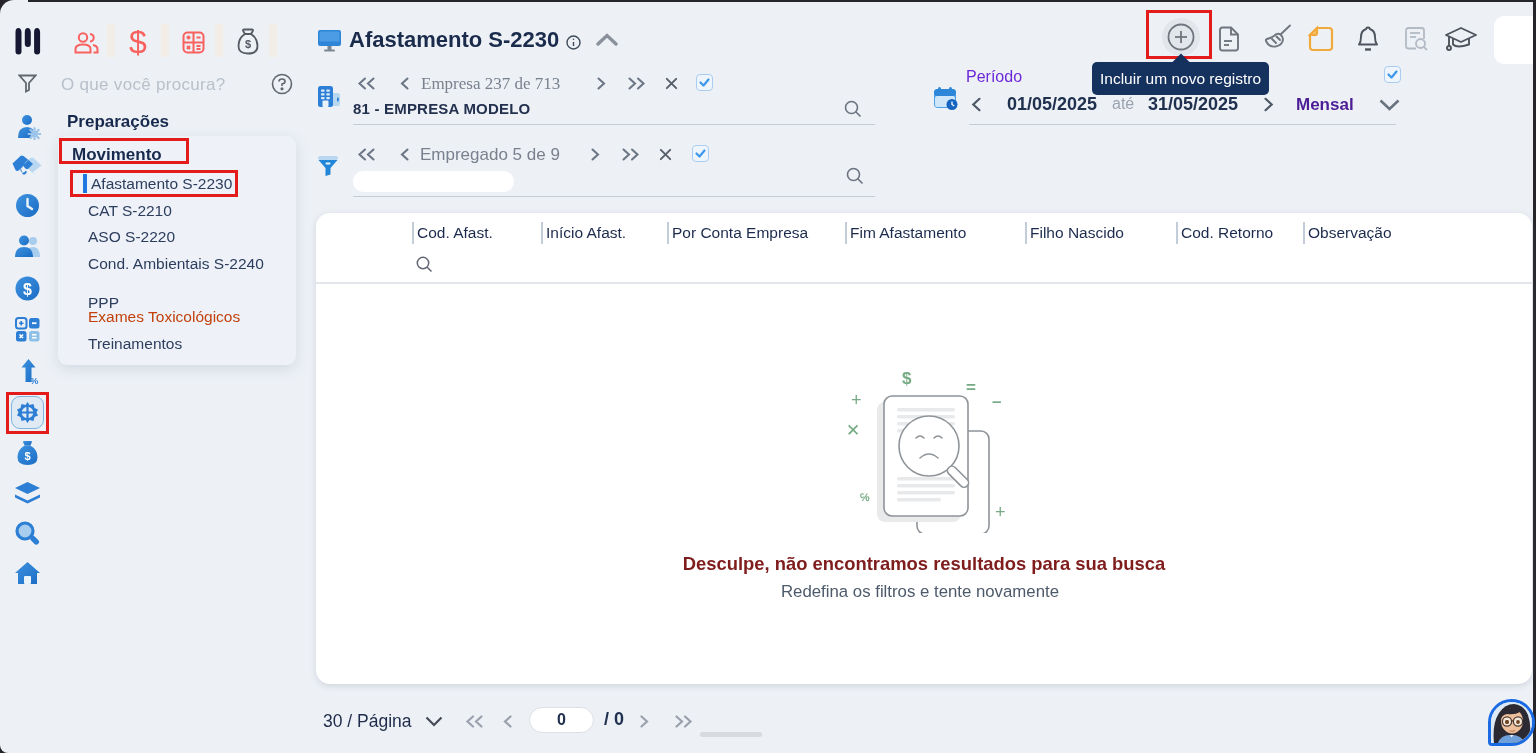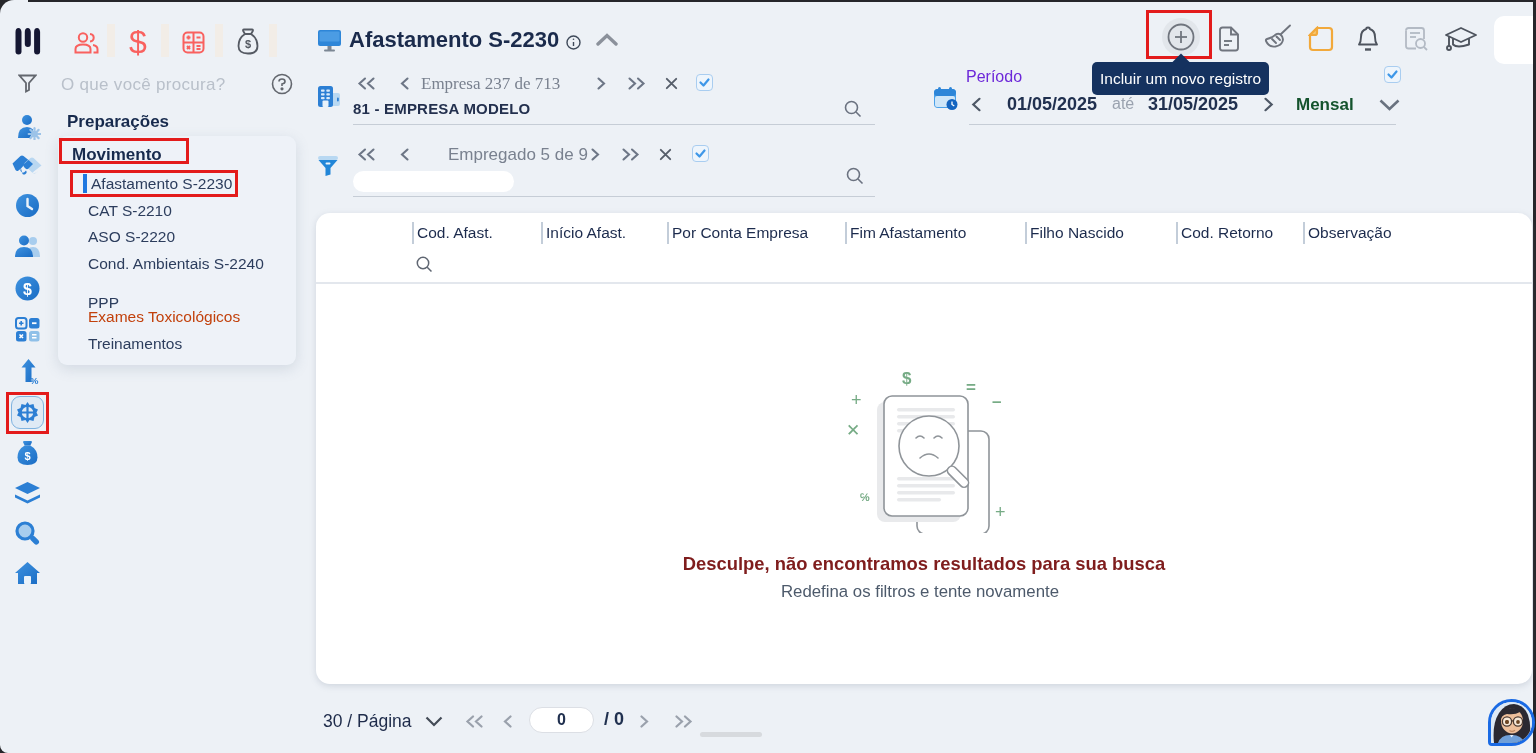--- a/index.html
+++ b/index.html
@@ -234,21 +234,21 @@
   <rect x="1" y="1" width="20" height="4" rx="2" fill="#b8d8f2"></rect>
   <path d="M1.5,5 L20.5,5 L13.5,13 L13.5,19.5 L8.5,21 L8.5,13 Z" fill="#2186d8"></path>
   <rect x="8.5" y="7.5" width="5" height="2" rx="1" fill="#eaf4fc"></rect>
 </svg>
 <svg class="abs" style="left:357px;top:148px;" width="19" height="13" viewBox="0 0 19 13" fill="none" stroke="#6d7686" stroke-width="2.1" stroke-linecap="round">
     <path d="M8,1.5 L2.5,6.5 L8,11.5 M16.5,1.5 L11,6.5 L16.5,11.5"></path>
   </svg>
 <svg class="abs" style="left:400px;top:148px;" width="10" height="13" viewBox="0 0 10 13" fill="none" stroke="#6d7686" stroke-width="2.1" stroke-linecap="round">
     <path d="M7.5,1.5 L2,6.5 L7.5,11.5"></path>
   </svg>
-<div class="abs navtext" style="left:448px;top:145px;">Empregado 5 de 9</div>
+<div class="abs navtext" style="left:420px;top:145px;">Empregado 5 de 9</div>
 <svg class="abs" style="left:590px;top:148px;" width="10" height="13" viewBox="0 0 10 13" fill="none" stroke="#6d7686" stroke-width="2.1" stroke-linecap="round">
     <path d="M2.5,1.5 L8,6.5 L2.5,11.5"></path>
   </svg>
 <svg class="abs" style="left:621px;top:148px;" width="19" height="13" viewBox="0 0 19 13" fill="none" stroke="#6d7686" stroke-width="2.1" stroke-linecap="round">
     <path d="M2.5,1.5 L8,6.5 L2.5,11.5 M11,1.5 L16.5,6.5 L11,11.5"></path>
   </svg>
 <svg class="abs" style="left:658px;top:147px;" width="15" height="15" viewBox="0 0 15 15" stroke="#565e6a" stroke-width="1.9" stroke-linecap="round">
     <path d="M2.8,2.8 L12.2,12.2 M12.2,2.8 L2.8,12.2"></path>
   </svg>
 <div class="chk" style="left:692px;top:145px;">
@@ -275,21 +275,21 @@
 <div class="abs" style="left:966px;top:68px;font-size:16px;color:#6d28d9;">Período</div>
 <svg class="abs" style="left:971px;top:97px;" width="11" height="15" viewBox="0 0 11 15" fill="none" stroke="#4e5866" stroke-width="2.2" stroke-linecap="round">
     <path d="M8.5,1.8 L2.3,7.5 L8.5,13.2"></path>
   </svg>
 <div class="abs" style="left:1007px;top:94px;font-size:18px;font-weight:bold;color:#20304f;">01/05/2025</div>
 <div class="abs" style="left:1112px;top:95px;font-size:16px;color:#9aa2af;">até</div>
 <div class="abs" style="left:1148px;top:94px;font-size:18px;font-weight:bold;color:#20304f;">31/05/2025</div>
 <svg class="abs" style="left:1263px;top:97px;" width="11" height="15" viewBox="0 0 11 15" fill="none" stroke="#4e5866" stroke-width="2.2" stroke-linecap="round">
     <path d="M2.5,1.8 L8.7,7.5 L2.5,13.2"></path>
   </svg>
-<div class="abs" style="left:1296px;top:95px;font-size:17px;font-weight:bold;color:#14532d;">Mensal</div>
+<div class="abs" style="left:1296px;top:95px;font-size:17px;font-weight:bold;color:#4c1d95;">Mensal</div>
 <svg class="abs" style="left:1379px;top:99px;" width="21" height="12" viewBox="0 0 21 12" fill="none" stroke="#69727f" stroke-width="2.6">
   <path d="M1.5,1.5 L10.5,10 L19.5,1.5"></path>
 </svg>
 <div class="chk" style="left:1384px;top:66px;">
     <svg width="13" height="13" viewBox="0 0 13 13">
       <path d="M2.5,6.5 L5.5,9.5 L10.5,3.5" stroke="#3e97e8" stroke-width="2.2" fill="none" stroke-linecap="round" stroke-linejoin="round"></path>
     </svg>
   </div>
 <div class="hline" style="left:969px;top:124px;width:427px;"></div>
 

